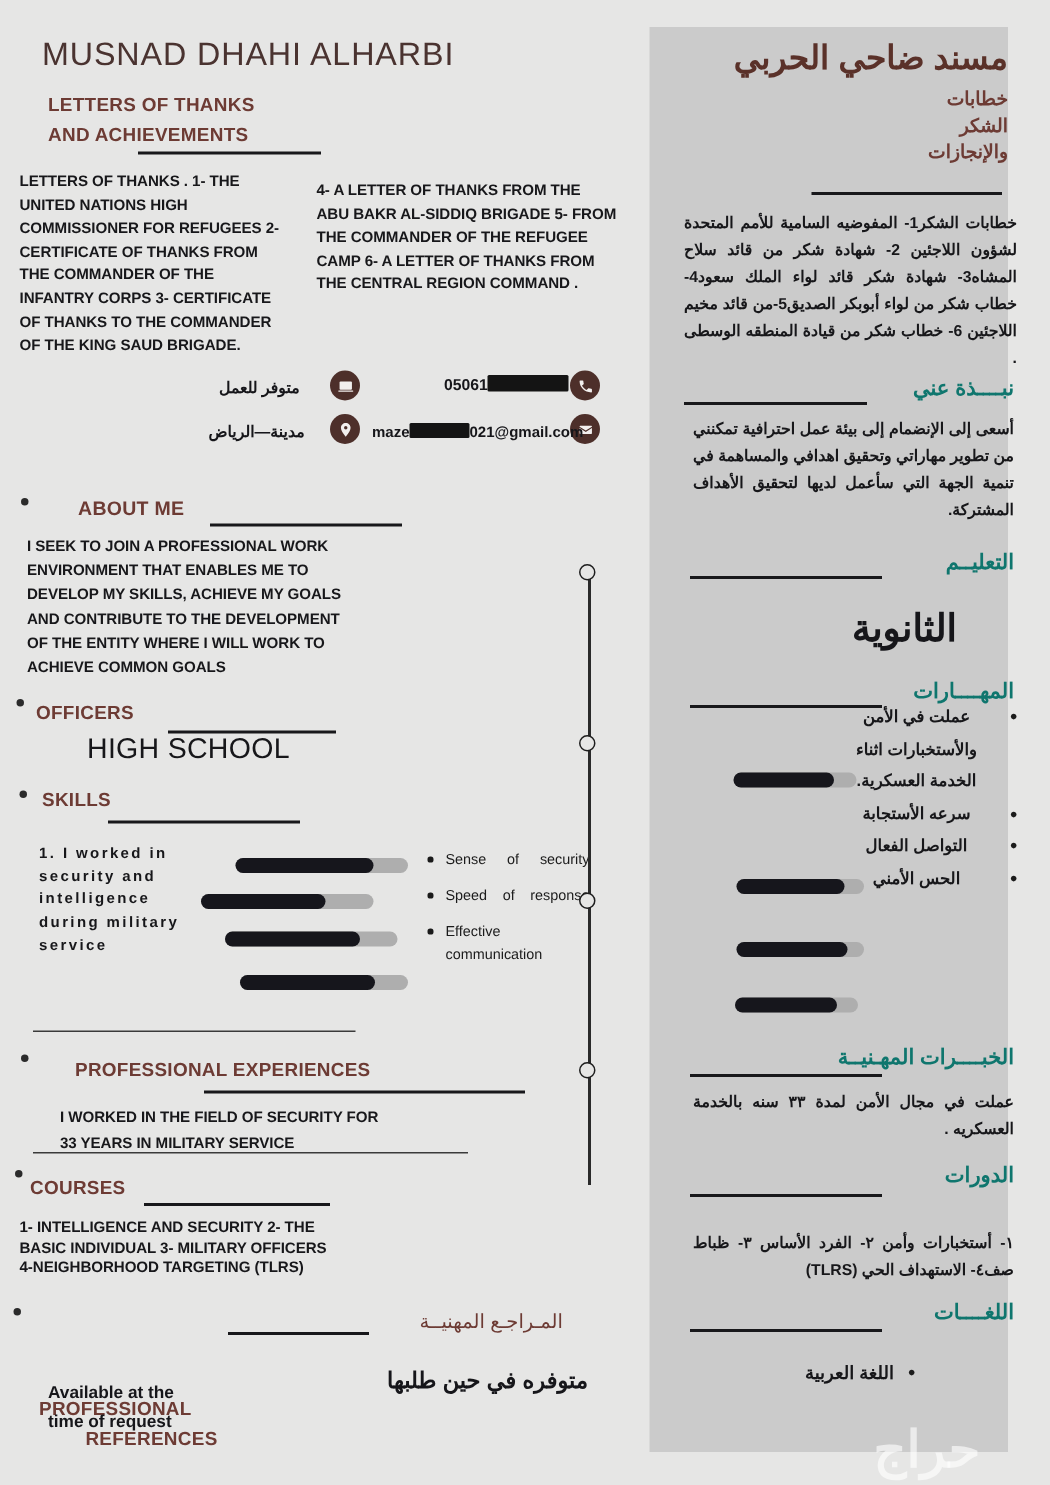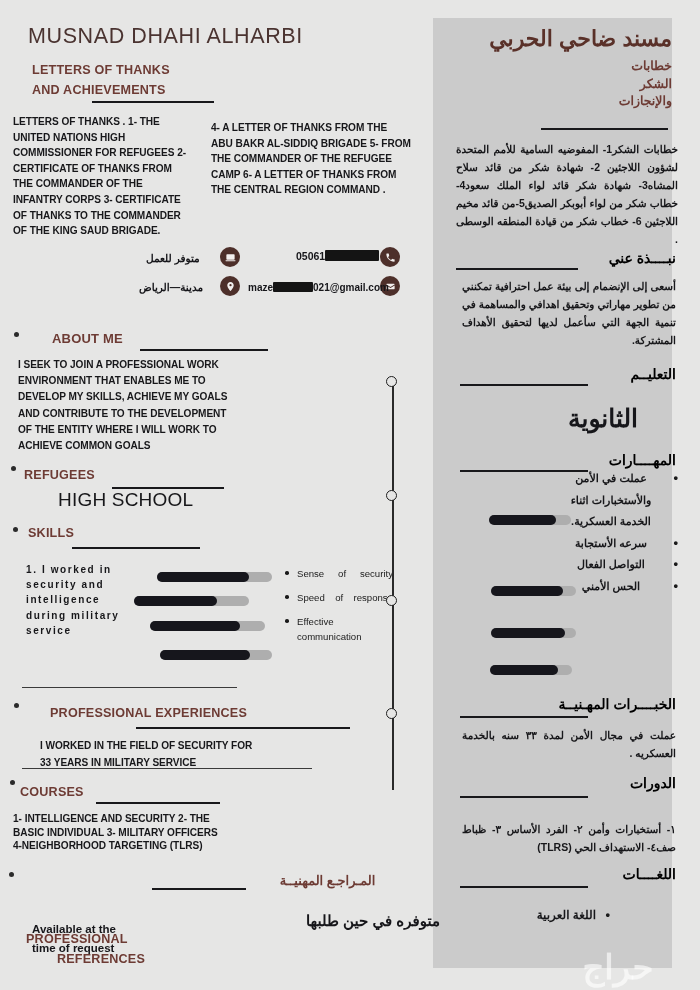--- a/index.html
+++ b/index.html
@@ -137,26 +137,26 @@
   #pr-dot { left: 9px; top: 872px; }
   #pr-head { position: absolute; left: 26px; top: 882px; font-size: 12.6px; line-height: 20px; width: 150px; margin-top: 47px; }
   #pr-rule { position: absolute; left: 152px; top: 888px; width: 94px; }
   #pr-body {
     position: absolute; left: 32px; top: 920px; width: 90px;
     font-size: 11.5px; font-weight: bold; color: #16161a; line-height: 19px;
   }
   #pr-head-ar {
     position: absolute; left: 255px; top: 873px; width: 145px;
     direction: rtl; text-align: center;
-    font-size: 13px; color: #6d3b34; font-weight: bold;
+    font-size: 13px; color: #6d3b34; font-weight: normal;
   }
   #pr-body-ar {
     position: absolute; left: 250px; top: 908px; width: 150px;
     direction: rtl; text-align: center;
-    font-size: 15px; color: #16161a; font-weight: bold; line-height: 26px; margin-left: 48px;
+    font-size: 15px; color: #16161a; font-weight: bold; line-height: 26px;
   }
 
   
   #timeline { position: absolute; left: 392px; top: 381px; width: 1.5px; height: 409px; background: #2a2a2a; }
   .tl-node {
     position: absolute; left: 386px; width: 11px; height: 11px;
     border: 1.6px solid #1e1e1e; border-radius: 50%; background: #e6e6e5;
   }
 
   
@@ -173,21 +173,21 @@
     position: absolute; right: 28px; top: 58px; width: 200px;
     font-size: 12.5px; font-weight: bold; color: #6d3b34; line-height: 17.5px;
     text-align: right;
   }
   .ar-rule { position: absolute; height: 2px; background: #18181b; }
   .ar-body {
     position: absolute; font-size: 10.5px; font-weight: bold; color: #17171a;
     line-height: 18px; text-align: justify;
   }
   .ar-head {
-    position: absolute; font-size: 14px; font-weight: bold; color: #000000;
+    position: absolute; font-size: 14px; font-weight: bold; color: #0f766e;
     white-space: nowrap;
   }
 
   #ar-lot-rule { right: 32px; top: 128px; width: 127px; }
   #ar-lot-body { right: 22px; top: 140px; width: 222px; }
 
   #ar-about-head { right: 24px; top: 250px; }
   #ar-about-rule { right: 122px; top: 268px; width: 122px; }
   #ar-about-body { right: 24px; top: 277px; width: 214px; }
 
@@ -281,21 +281,21 @@
         </svg>
     </div>
     <div class="ctxt" style="left:248px; top:281px; font-size:10px;"><span>maze</span><span class="redact" style="width:40px;height:10px;"></span><span>021@gmail.com</span></div>
 
     <div class="bullet-dot" id="about-dot"></div>
     <div id="about-head" class="sec-head">ABOUT ME</div>
     <div id="about-rule" class="rule"></div>
     <div id="about-body" class="body-txt">I SEEK TO JOIN A PROFESSIONAL WORK ENVIRONMENT THAT ENABLES ME TO DEVELOP MY SKILLS, ACHIEVE MY GOALS AND CONTRIBUTE TO THE DEVELOPMENT OF THE ENTITY WHERE I WILL WORK TO ACHIEVE COMMON GOALS</div>
 
     <div class="bullet-dot" id="edu-dot"></div>
-    <div id="edu-head" class="sec-head">REFUGEES</div>
+    <div id="edu-head" class="sec-head">OFFICERS</div>
     <div id="edu-rule" class="rule"></div>
     <div id="edu-value">HIGH SCHOOL</div>
 
     <div class="bullet-dot" id="skills-dot"></div>
     <div id="skills-head" class="sec-head">SKILLS</div>
     <div id="skills-rule" class="rule"></div>
     <div id="skills-list">1. I worked in security and intelligence during military service</div>
 
     <div id="left-bars">
         <div class="bar-wrap" style="left: 157px; top: 572px; width: 115px;">

